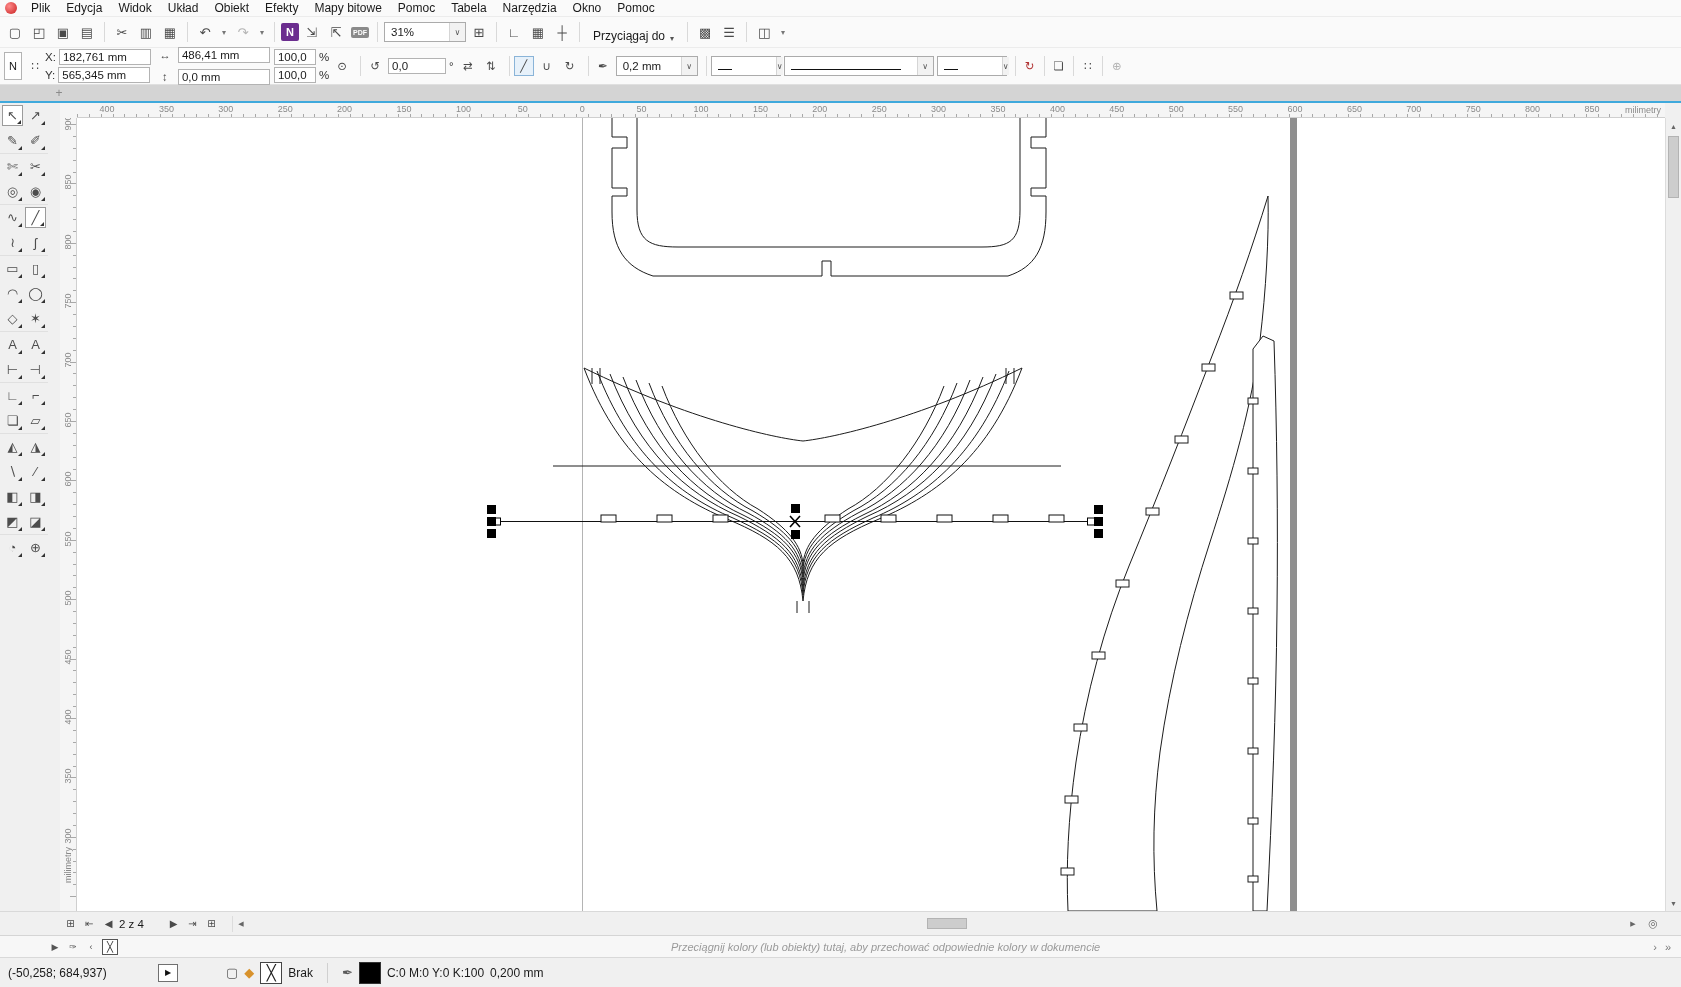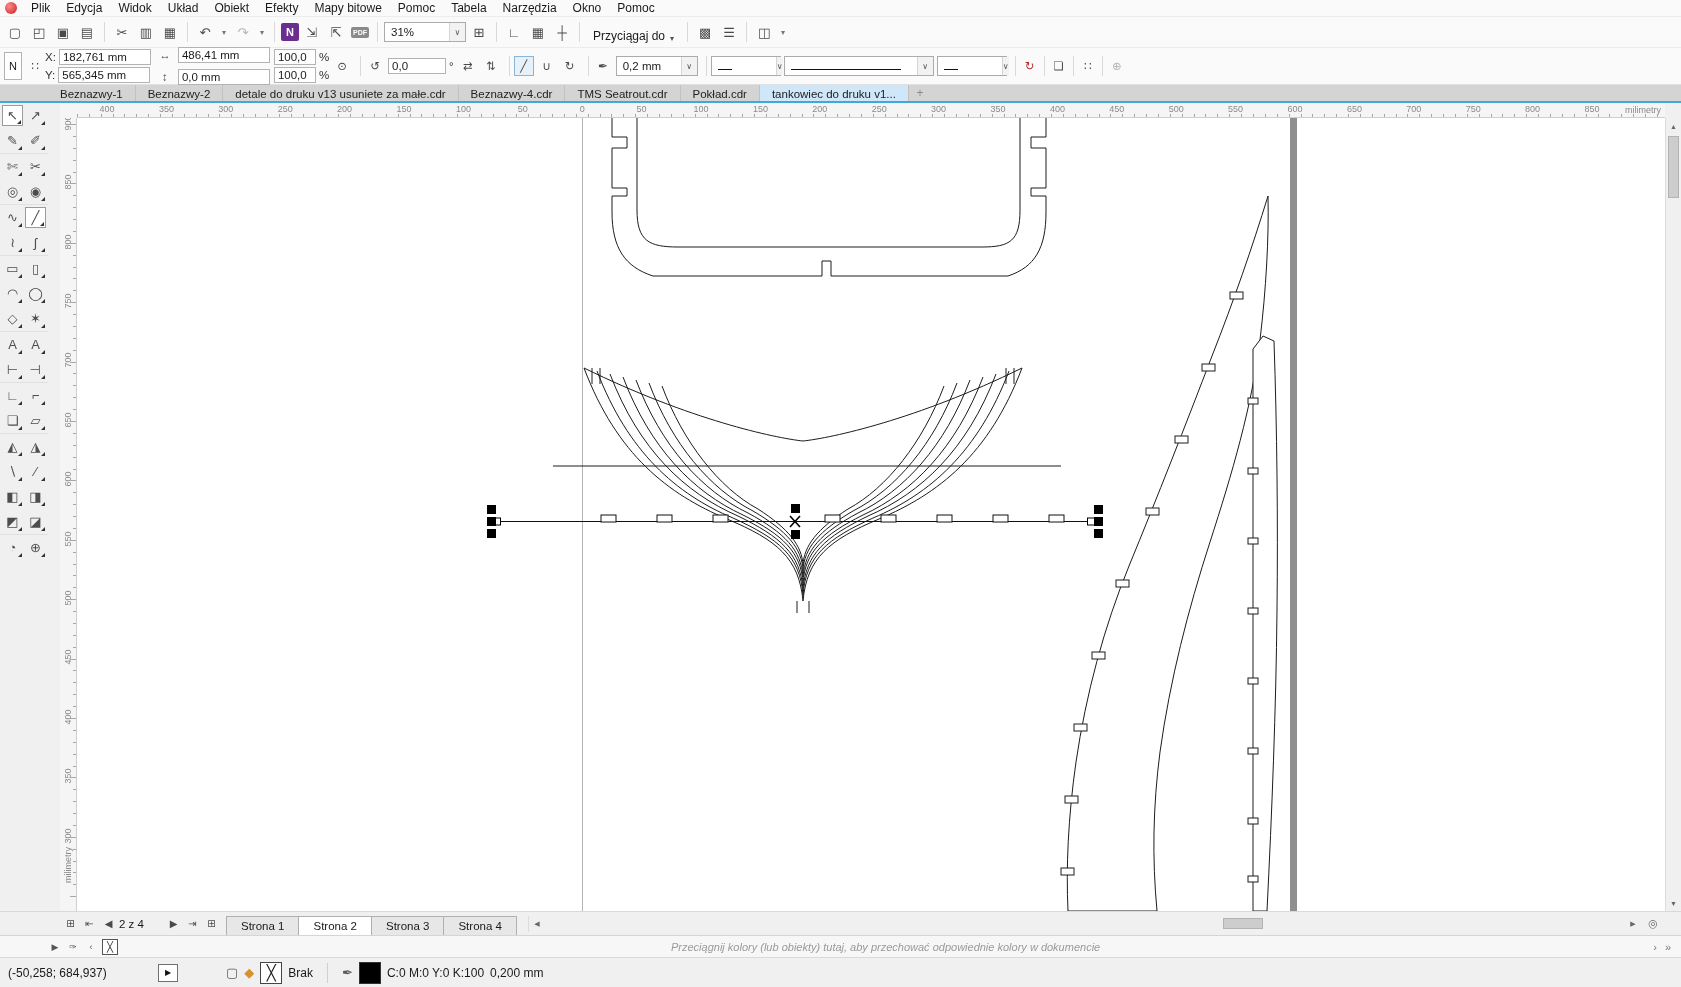--- a/index.html
+++ b/index.html
@@ -293,29 +293,20 @@
     <span class="pbicon" style="color:#b03030">↻</span>
     <div class="sep"></div>
     <span class="pbicon">❏</span>
     <div class="sep"></div>
     <span class="pbicon">∷</span>
     <div class="sep"></div>
     <span class="pbicon disabled">⊕</span>
   </div>
 
   <div id="doctabs">
-    <div id="doctab-list">
-        <div class="doctab">Beznazwy-1</div>
-        <div class="doctab">Beznazwy-2</div>
-        <div class="doctab">detale do druku v13 usuniete za małe.cdr</div>
-        <div class="doctab">Beznazwy-4.cdr</div>
-        <div class="doctab">TMS Seatrout.cdr</div>
-        <div class="doctab">Pokład.cdr</div>
-        <div class="doctab active">tankowiec do druku v1...</div>
-      </div>
     <span class="newtab">+</span>
   </div>
 
   <div id="corner"></div>
   <div id="hruler">
     <span id="hunit">milimetry</span>
   <span class="hlab" style="left: 17px;">400</span>
       <span class="hlab" style="left: 76.4px;">350</span>
       <span class="hlab" style="left: 135.8px;">300</span>
       <span class="hlab" style="left: 195.2px;">250</span>
@@ -722,26 +713,20 @@
   <div id="pagebar">
     <div id="pagenav">
       <span class="pnbtn">⊞</span>
       <span class="pnbtn">⇤</span>
       <span class="pnbtn">◀</span>
       <span id="page-indicator">2 z 4</span>
       <span class="pnbtn">▶</span>
       <span class="pnbtn">⇥</span>
       <span class="pnbtn">⊞</span>
     </div>
-    <div id="pagetabs">
-        <span class="pagetab">Strona 1</span>
-        <span class="pagetab active">Strona 2</span>
-        <span class="pagetab">Strona 3</span>
-        <span class="pagetab">Strona 4</span>
-      </div>
     <div id="hscroll">
       <span class="hbtn" style="left:0">◀</span>
       <div id="hthumb"></div>
       <span class="hbtn" style="right:0">▶</span>
     </div>
     <span id="navigator-btn">◎</span>
   </div>
 
   <div id="paletterow">
     <div class="left">

